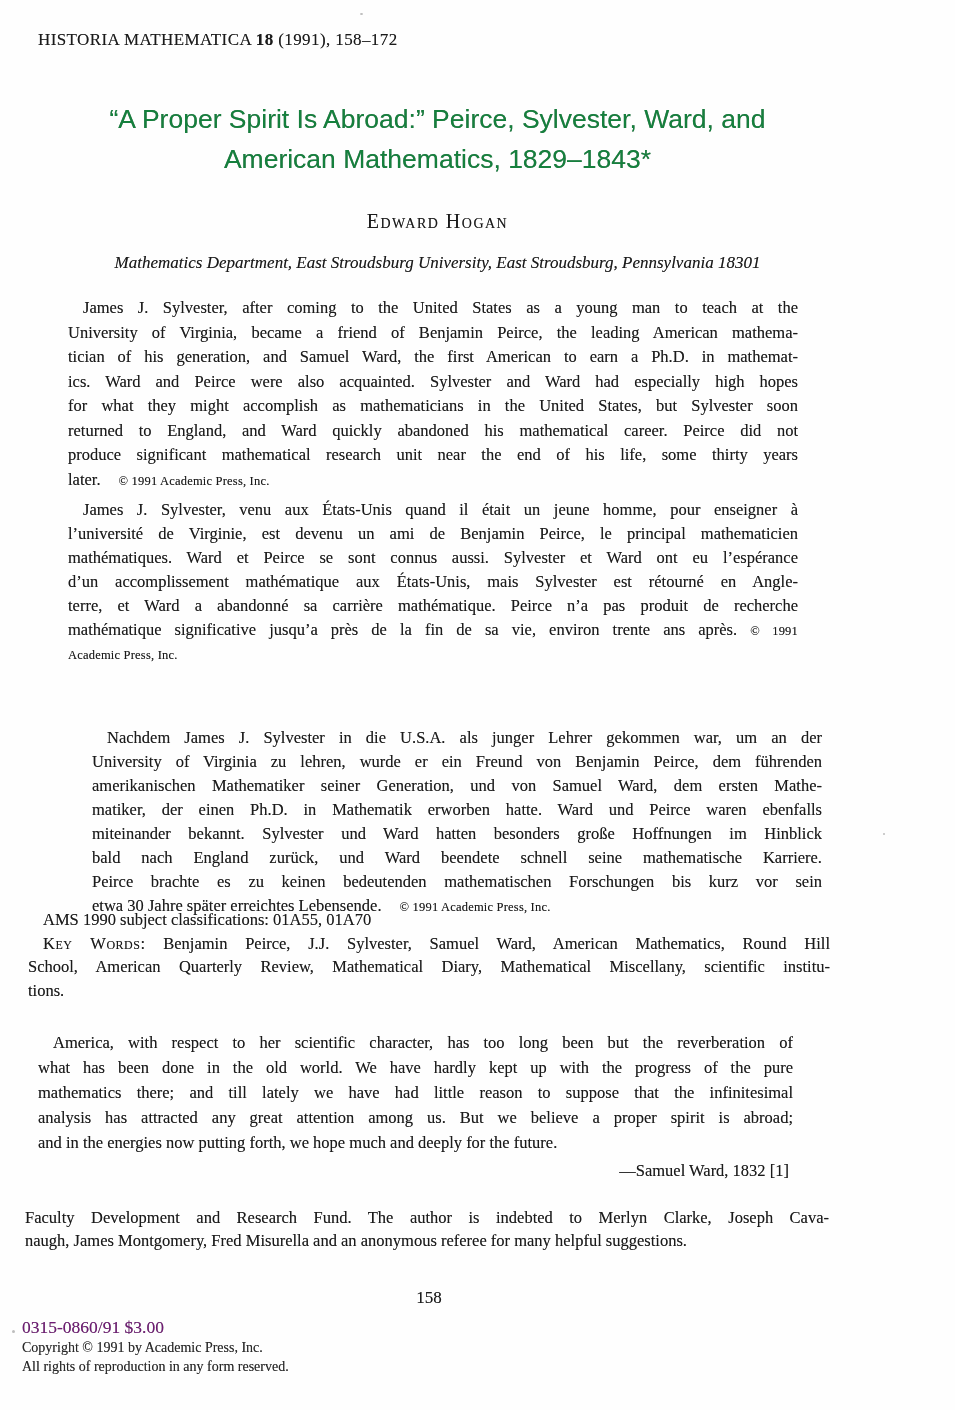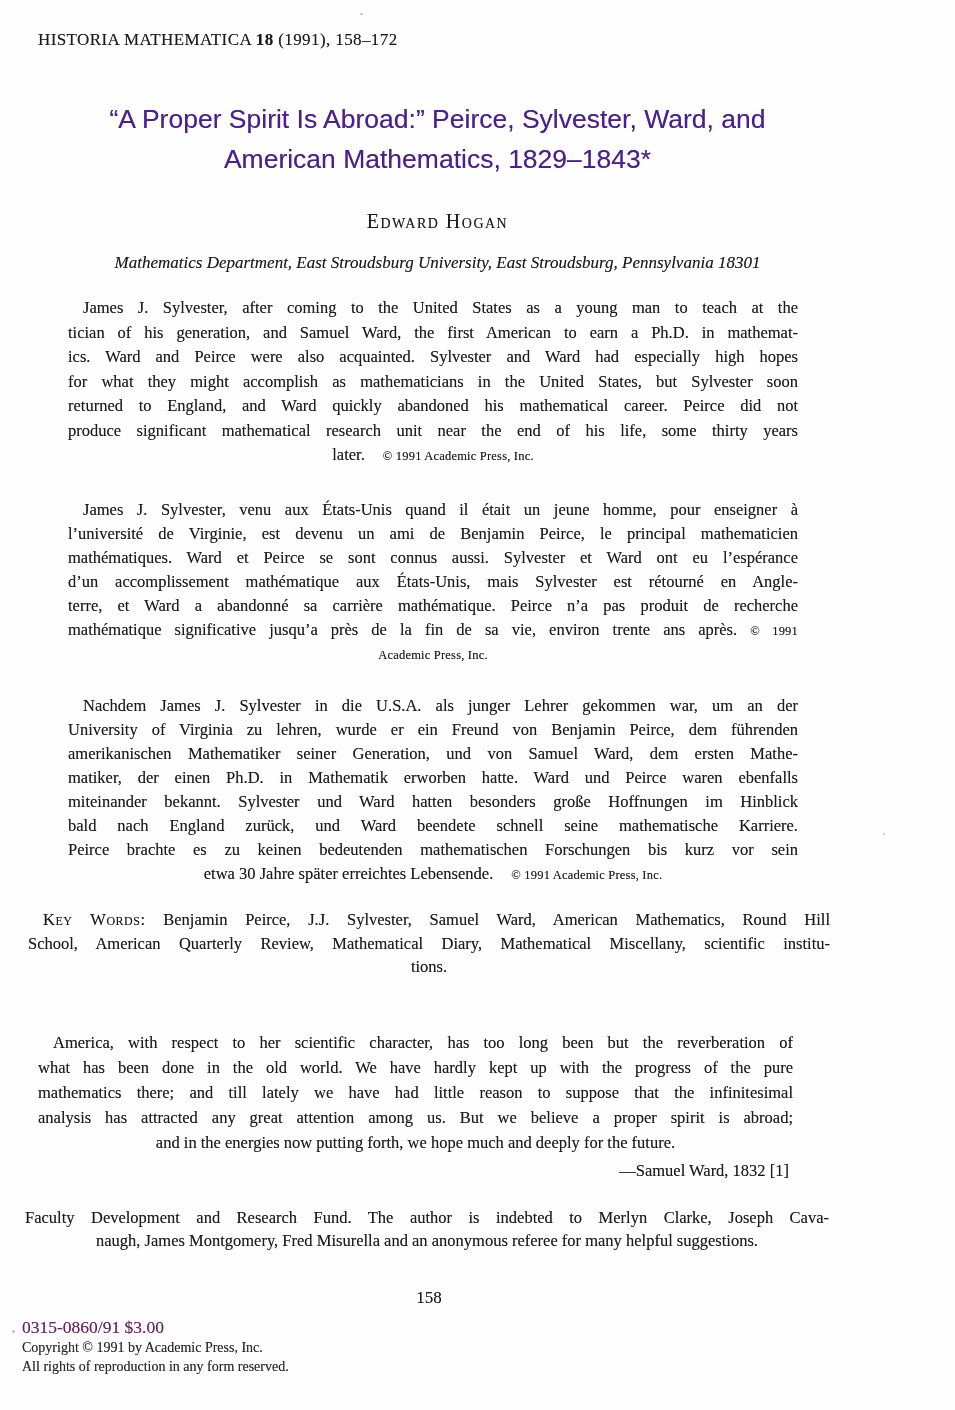--- a/index.html
+++ b/index.html
@@ -29,21 +29,21 @@
 
   
   .title-block {
     position: absolute;
     left: 0; top: 99px;
     width: 875px;
     text-align: center;
     font-family: "Liberation Sans", "DejaVu Sans", sans-serif;
     font-size: 26.5px;
     line-height: 40px;
-    color: #4c1d95;
+    color: #15803d;
   }
 
   
   .author-name {
     position: absolute;
     left: 0; top: 210px;
     width: 875px;
     text-align: center;
     font-size: 20px;
     font-variant: small-caps;
@@ -62,24 +62,24 @@
 
   
   .abstract {
     position: absolute;
     left: 68px;
     width: 730px;
     font-size: 16.5px;
   }
   .abs-en { top: 296px; line-height: 24.5px; }
   .abs-fr { top: 498px; line-height: 24px; }
-  .abs-de { top: 694px; line-height: 24px; }
+  .abs-de { top: 726px; line-height: 24px; margin-left: 24px; }
 
   .jline { text-align: justify; text-align-last: justify; white-space: normal; font-family: Liberation Serif, serif; }
-  .lline { text-align: center; }
+  .lline { text-align: left; }
   .indent { padding-left: 15px; }
   .smallcopy {
     font-size: 12.5px;
     letter-spacing: 0.2px;
   }
   .copygap { display: inline-block; width: 18px; }
 
   
   .class-block {
     position: absolute;
@@ -155,20 +155,21 @@
     <div>“A Proper Spirit Is Abroad:” Peirce, Sylvester, Ward, and</div>
     <div>American Mathematics, 1829–1843*</div>
   </div>
 
   <div class="author-name">Edward Hogan</div>
 
   <div class="affiliation">Mathematics Department, East Stroudsburg University, East Stroudsburg, Pennsylvania 18301</div>
 
   <div class="abstract abs-en">
     <div class="jline indent">James J. Sylvester, after coming to the United States as a young man to teach at the</div>
+    <div class="jline">University of Virginia, became a friend of Benjamin Peirce, the leading American mathema-</div>
     <div class="jline">tician of his generation, and Samuel Ward, the first American to earn a Ph.D. in mathemat-</div>
     <div class="jline">ics. Ward and Peirce were also acquainted. Sylvester and Ward had especially high hopes</div>
     <div class="jline">for what they might accomplish as mathematicians in the United States, but Sylvester soon</div>
     <div class="jline">returned to England, and Ward quickly abandoned his mathematical career. Peirce did not</div>
     <div class="jline">produce significant mathematical research unit near the end of his life, some thirty years</div>
     <div class="lline">
       <span>later.</span><span class="copygap"></span><span class="smallcopy">© 1991 Academic Press, Inc.</span>
     </div>
   </div>
 
@@ -191,20 +192,21 @@
     <div class="jline">matiker, der einen Ph.D. in Mathematik erworben hatte. Ward und Peirce waren ebenfalls</div>
     <div class="jline">miteinander bekannt. Sylvester und Ward hatten besonders große Hoffnungen im Hinblick</div>
     <div class="jline">bald nach England zurück, und Ward beendete schnell seine mathematische Karriere.</div>
     <div class="jline">Peirce brachte es zu keinen bedeutenden mathematischen Forschungen bis kurz vor sein</div>
     <div class="lline">
       <span>etwa 30 Jahre später erreichtes Lebensende.</span><span class="copygap"></span><span class="smallcopy">© 1991 Academic Press, Inc.</span>
     </div>
   </div>
 
   <div class="class-block">
+    <div class="lline indent">AMS 1990 subject classifications: 01A55, 01A70</div>
     <div class="jline indent">
       <span class="kw-label">Key Words:</span> <span>Benjamin Peirce, J.J. Sylvester, Samuel Ward, American Mathematics, Round Hill</span>
     </div>
     <div class="jline">School, American Quarterly Review, Mathematical Diary, Mathematical Miscellany, scientific institu-</div>
     <div class="lline">tions.</div>
   </div>
 
   <div class="epigraph">
     <div class="jline indent">America, with respect to her scientific character, has too long been but the reverberation of</div>
     <div class="jline">what has been done in the old world. We have hardly kept up with the progress of the pure</div>

